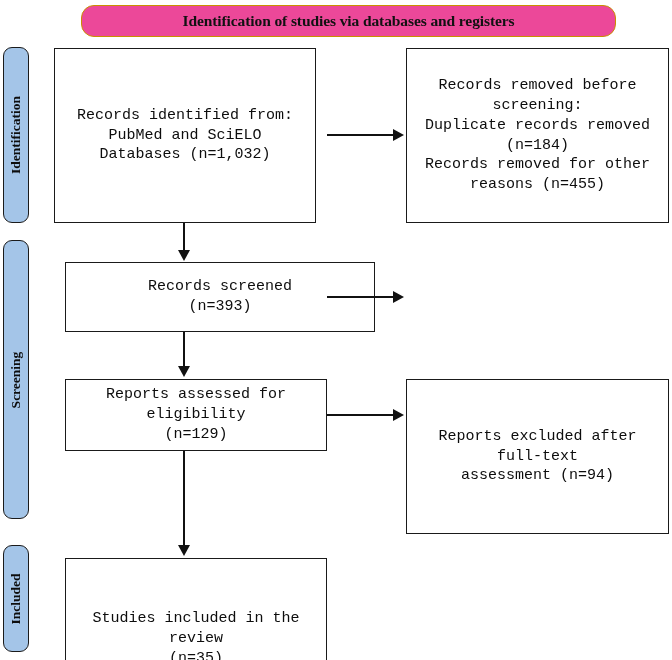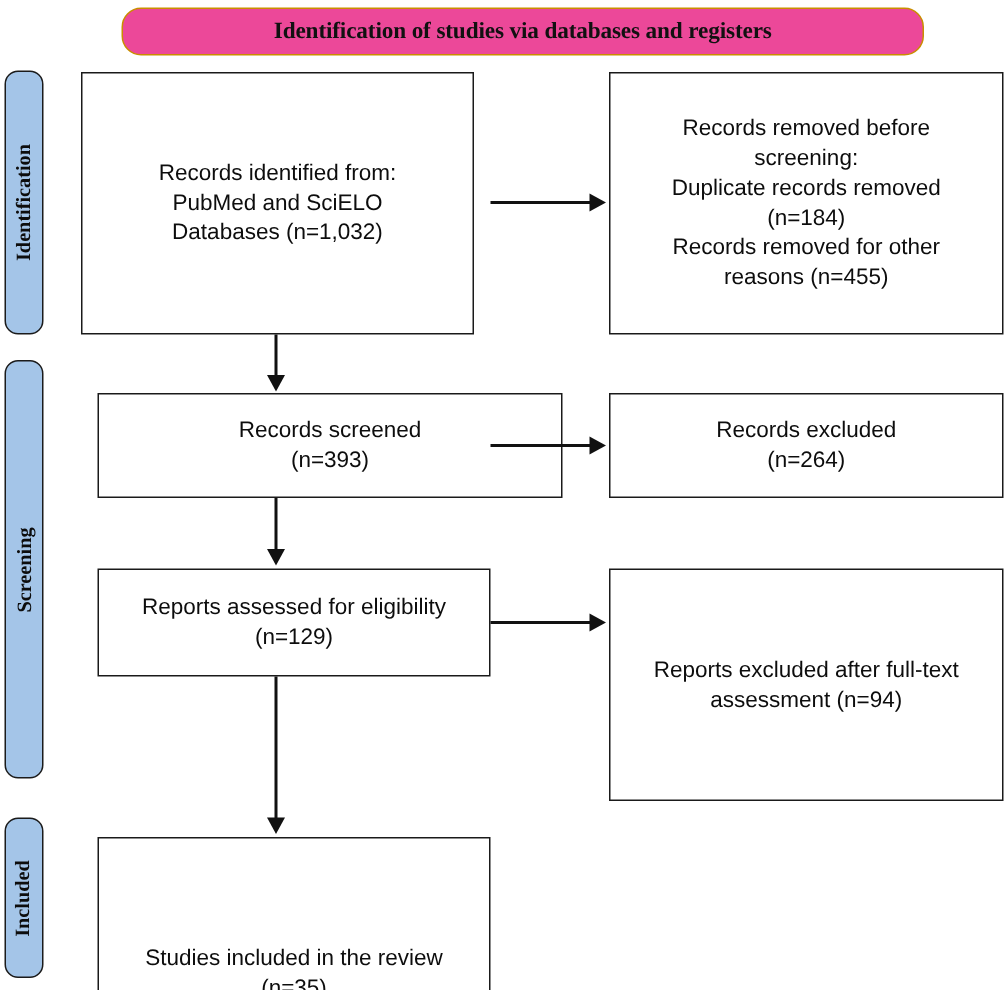--- a/index.html
+++ b/index.html
@@ -74,21 +74,21 @@
     background: #ffffff;
     border: 1.9px solid #1a1a1a;
     box-sizing: border-box;
     display: flex;
     align-items: center;
     justify-content: center;
     text-align: center;
     padding: 2px 6px;
   }
   .box-text {
-    font-family: Liberation Sans, sans-serif;
+    font-family: Liberation Mono, monospace;
     font-size: 15px;
     line-height: 1.33;
     color: #0d0d0d;
     white-space: pre-line;
   }
 
   #box-identified        { left: 54px;  top: 48px;  width: 262px; height: 175px; }
   #box-removed-before    { left: 406px; top: 48px;  width: 263px; height: 175px; }
   #box-screened          { left: 65px;  top: 262px; width: 310px; height: 70px;  }
   #box-records-excluded  { left: 406px; top: 262px; width: 263px; height: 70px;  }
@@ -167,24 +167,20 @@
 (n=184)
 Records removed for other
 reasons (n=455)</span>
   </div>
 
   <div class="box" id="box-screened">
     <span class="box-text">Records screened
 (n=393)</span>
   </div>
 
-  <div class="box" id="box-records-excluded">
-    <span class="box-text">Records excluded
-(n=264)</span>
-  </div>
 
   <div class="box" id="box-eligibility">
     <span class="box-text">Reports assessed for eligibility
 (n=129)</span>
   </div>
 
   <div class="box" id="box-reports-excluded">
     <span class="box-text">Reports excluded after full-text
 assessment (n=94)</span>
   </div>

